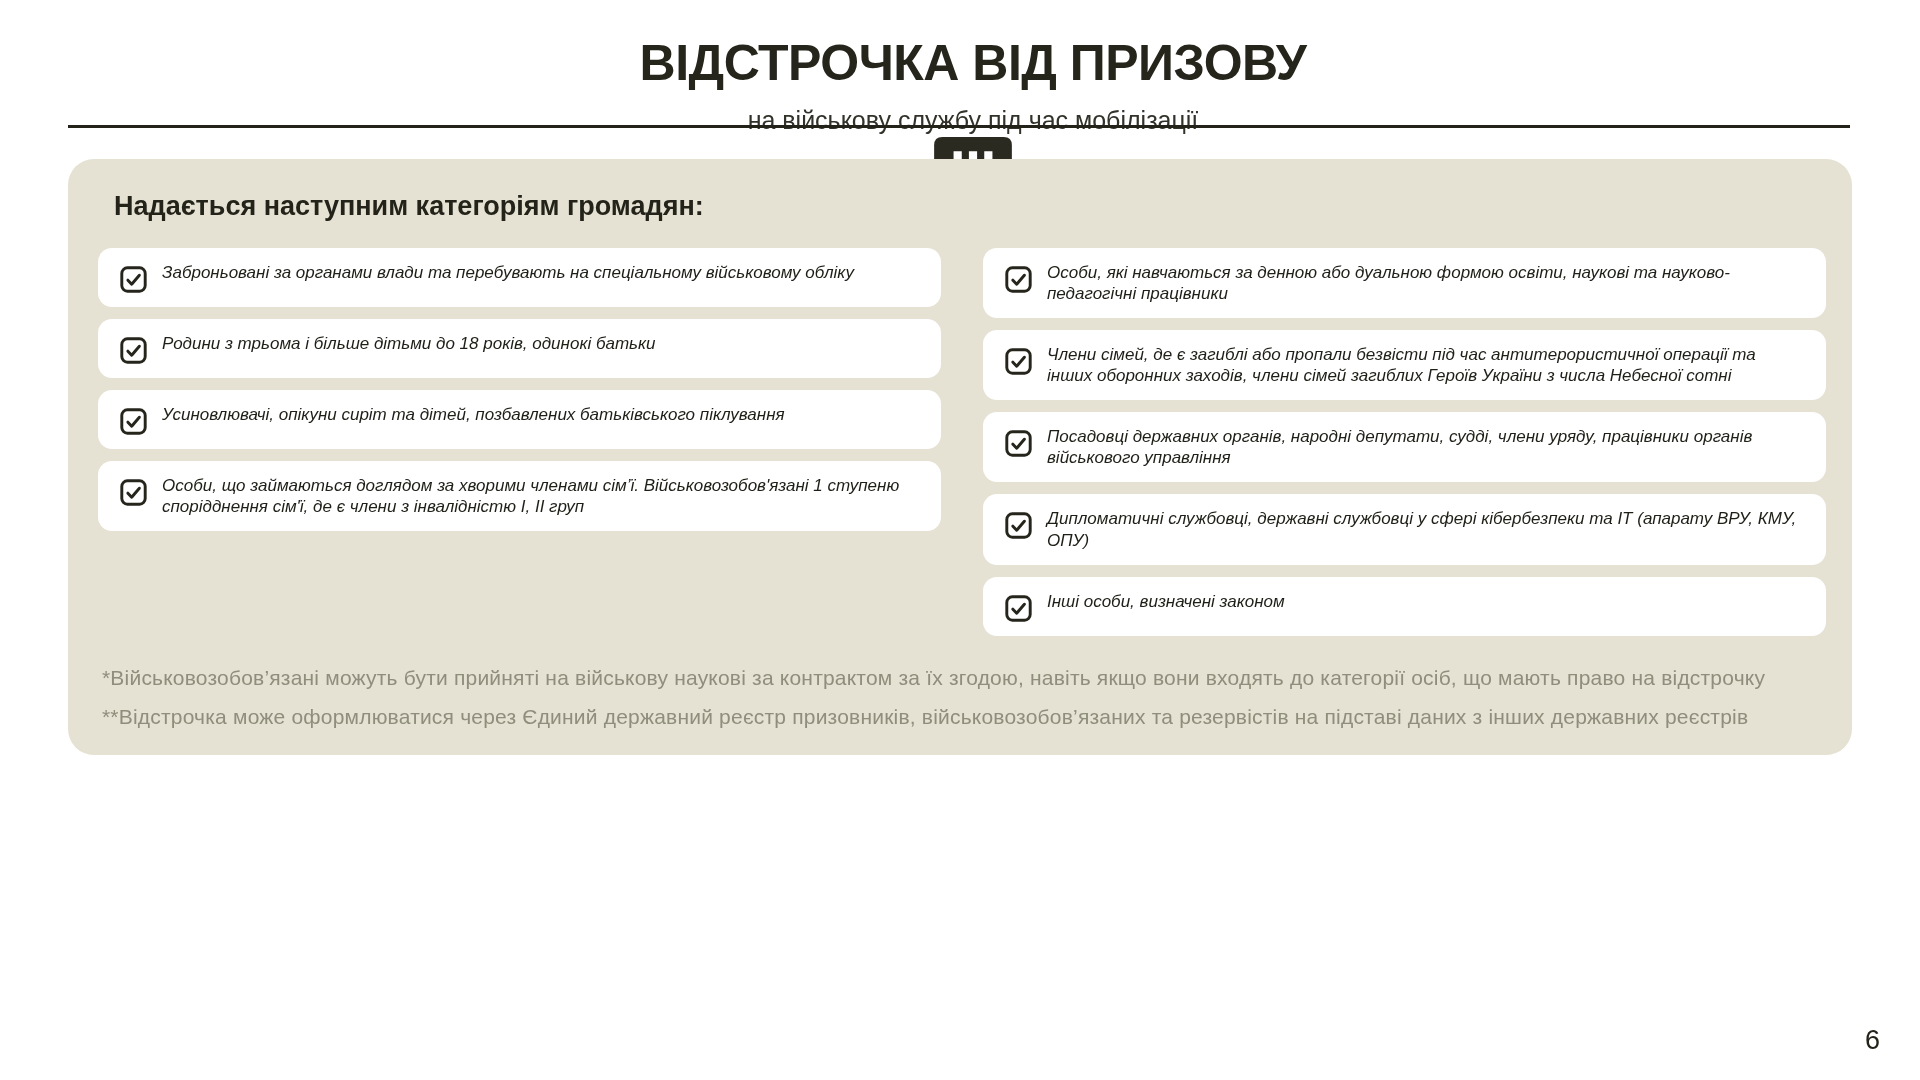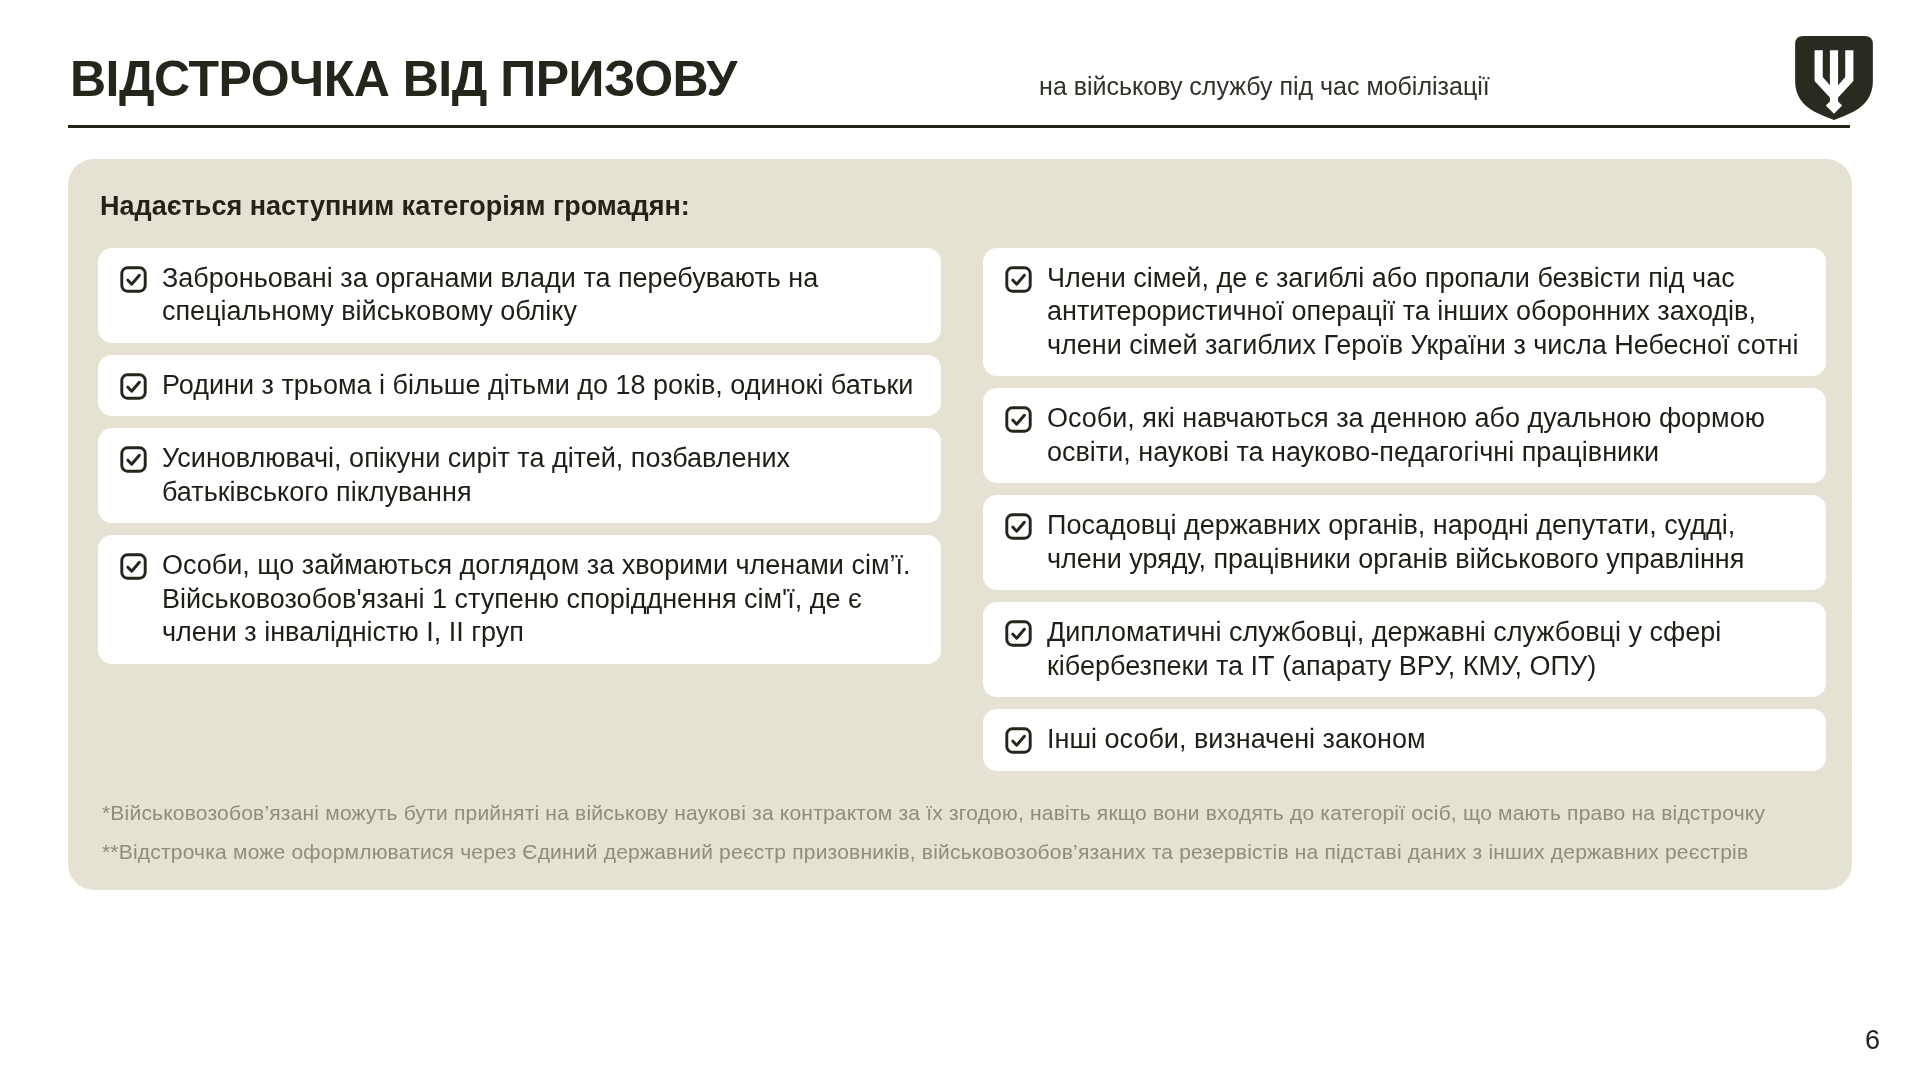--- a/index.html
+++ b/index.html
@@ -8,21 +8,21 @@
     position:relative;
     width:1920px;height:1080px;
     background:#ffffff;
     font-family:"Liberation Sans", sans-serif;
     color:#23231a;
     overflow:hidden;
   }
   
   .header{
     position:absolute;left:70px;right:44px;top:34px;
-    display:flex;align-items:center;justify-content:space-between;
+    display:flex;align-items:center;justify-content:space-between;flex-direction:column;
   }
   .title{
     font-size:50px;font-weight:800;letter-spacing:-.5px;
     color:#26251c;margin:0;white-space:nowrap;
   }
   .subtitle{
     font-size:25px;font-weight:400;color:#32312a;
     margin:14px 0 0 0;white-space:nowrap;
   }
   .logo{width:84px;height:90px;flex:none;}
@@ -31,31 +31,31 @@
     border-top:3px solid #23231a;
   }
   
   .panel{
     position:absolute;left:68px;right:68px;top:159px;
     background:#e5e1d3;border-radius:26px;
     padding:32px 26px 26px 30px;box-sizing:border-box;
   }
   .panel-heading{
     font-size:27px;font-weight:bold;color:#23231a;
-    margin:0 0 26px 2px;
+    margin:0 0 26px 16px;
   }
   .columns{display:flex;gap:42px;}
   .col{flex:1 1 0;display:flex;flex-direction:column;gap:12px;min-width:0;}
   .card{
     background:#ffffff;border-radius:14px;
     padding:14px 22px;display:flex;gap:15px;align-items:flex-start;
   }
   .checkbox{width:27px;height:27px;flex:none;margin-top:4px;}
   .card-text{
-    font-size:27px;line-height:1.24;color:#1f1f18;margin:0;font-weight:500;
+    font-size:17px;line-height:1.24;color:#1f1f18;margin:0;font-weight:500;font-style:italic;
   }
   .footnotes{margin:30px 0 0 4px;}
   .footnote{
     font-size:21px;color:#8f8d7b;margin:0 0 15px 0;letter-spacing:.2px;
   }
   .footnote:last-child{margin-bottom:0;}
   .page-number{
     position:absolute;right:40px;bottom:24px;
     font-size:27px;color:#23231a;
   }
@@ -110,28 +110,28 @@
           <p class="card-text">Особи, що займаються доглядом за хворими членами сім’ї. Військовозобов'язані 1 ступеню спорідднення сім'ї, де є члени з інвалідністю I, II груп</p>
         </div>
       </div>
 
       <div class="col">
         <div class="card">
           <svg class="checkbox" viewBox="0 0 24 24">
               <rect x="1.6" y="1.6" width="20.8" height="20.8" rx="5" fill="none" stroke="#26251c" stroke-width="2.6"></rect>
               <path d="M7 12.6l3.4 3.6 6.8-8" fill="none" stroke="#26251c" stroke-width="2.6" stroke-linecap="round" stroke-linejoin="round"></path>
             </svg>
-          <p class="card-text">Члени сімей, де є загиблі або пропали безвісти під час антитерористичної операції та інших оборонних заходів, члени сімей загиблих Героїв України з числа Небесної сотні</p>
+          <p class="card-text">Особи, які навчаються за денною або дуальною формою освіти, наукові та науково-педагогічні працівники</p>
         </div>
         <div class="card">
           <svg class="checkbox" viewBox="0 0 24 24">
               <rect x="1.6" y="1.6" width="20.8" height="20.8" rx="5" fill="none" stroke="#26251c" stroke-width="2.6"></rect>
               <path d="M7 12.6l3.4 3.6 6.8-8" fill="none" stroke="#26251c" stroke-width="2.6" stroke-linecap="round" stroke-linejoin="round"></path>
             </svg>
-          <p class="card-text">Особи, які навчаються за денною або дуальною формою освіти, наукові та науково-педагогічні працівники</p>
+          <p class="card-text">Члени сімей, де є загиблі або пропали безвісти під час антитерористичної операції та інших оборонних заходів, члени сімей загиблих Героїв України з числа Небесної сотні</p>
         </div>
         <div class="card">
           <svg class="checkbox" viewBox="0 0 24 24">
               <rect x="1.6" y="1.6" width="20.8" height="20.8" rx="5" fill="none" stroke="#26251c" stroke-width="2.6"></rect>
               <path d="M7 12.6l3.4 3.6 6.8-8" fill="none" stroke="#26251c" stroke-width="2.6" stroke-linecap="round" stroke-linejoin="round"></path>
             </svg>
           <p class="card-text">Посадовці державних органів, народні депутати, судді, члени уряду, працівники органів військового управління</p>
         </div>
         <div class="card">
           <svg class="checkbox" viewBox="0 0 24 24">

